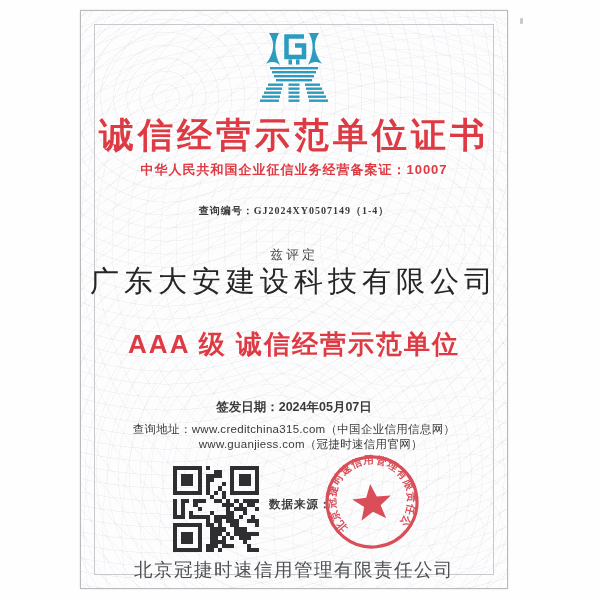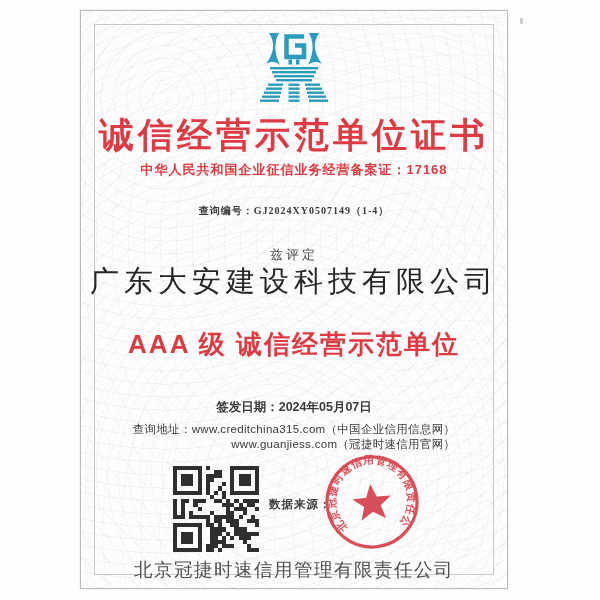--- a/index.html
+++ b/index.html
@@ -63,21 +63,21 @@
   .dates{
     position:absolute;top:388px;left:0;width:100%;
     display:flex;justify-content:center;gap:54px;
     font-size:12.5px;font-weight:bold;color:var(--text-dark);
   }
   .addr-block{
     position:absolute;top:411px;left:50%;transform:translateX(-50%);
     font-size:11.5px;font-weight:normal;color:var(--text-dark);
     text-align:left;line-height:14.5px;letter-spacing:.3px;white-space:nowrap;
   }
-  .addr-line2{padding-left:66px;text-align:right;}
+  .addr-line2{padding-left:66px;}
 
   .qr{position:absolute;left:92px;top:455px;width:86px;height:86px;}
   .qr svg{width:100%;height:100%;shape-rendering:crispEdges;}
 
   .data-source{
     position:absolute;left:188px;top:486px;font-size:11.5px;font-weight:bold;
     color:#3e3e3e;font-family:"Liberation Serif",serif;letter-spacing:1px;
   }
 
   .seal{position:absolute;left:236px;top:436px;width:110px;height:110px;
@@ -126,21 +126,21 @@
         <rect x="5" y="63.5" width="18" height="2.4"></rect>
           <rect x="31.5" y="63.5" width="11" height="2.4"></rect>
           <rect x="51" y="63.5" width="18" height="2.4"></rect>
         <rect x="3" y="67.5" width="19" height="2.4"></rect>
           <rect x="31.5" y="67.5" width="11" height="2.4"></rect>
           <rect x="52" y="67.5" width="19" height="2.4"></rect>
       </svg>
     </div>
 
     <div class="abs title">诚信经营示范单位证书</div>
-    <div class="abs subtitle">中华人民共和国企业征信业务经营备案证：17168</div>
+    <div class="abs subtitle">中华人民共和国企业征信业务经营备案证：10007</div>
     <div class="abs query-no">查询编号：GJ2024XY0507149（1-4）</div>
     <div class="abs hereby">兹评定</div>
     <div class="abs company">广东大安建设科技有限公司</div>
     <div class="abs grade">AAA 级  诚信经营示范单位</div>
 
     <div class="dates">
       <span>签发日期：2024年05月07日</span>
     </div>
 
     <div class="addr-block">

